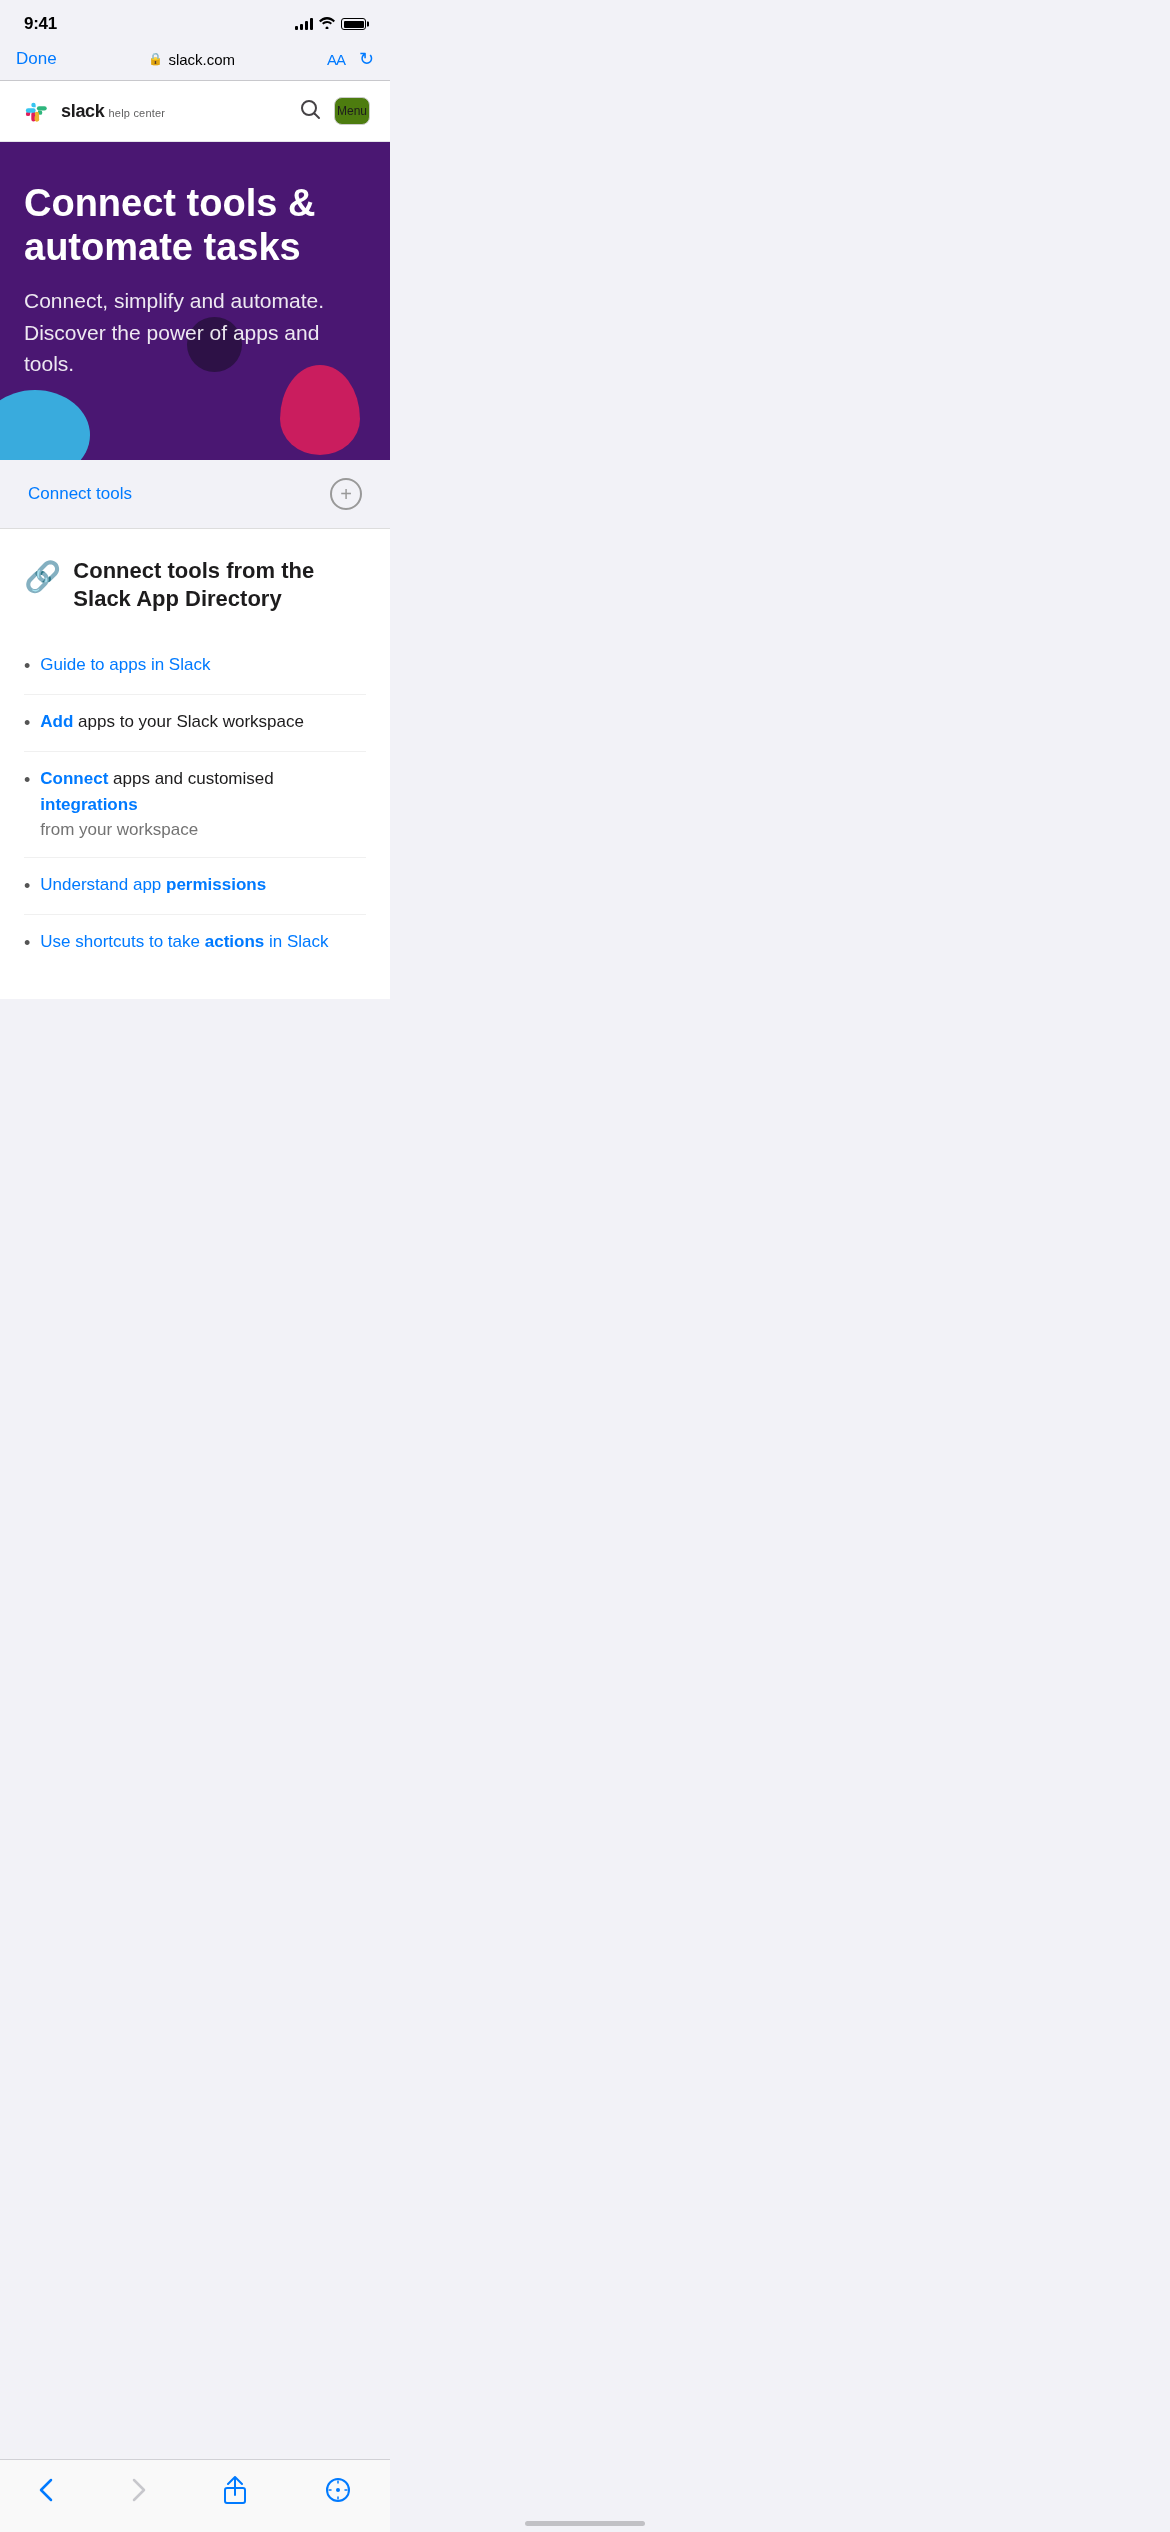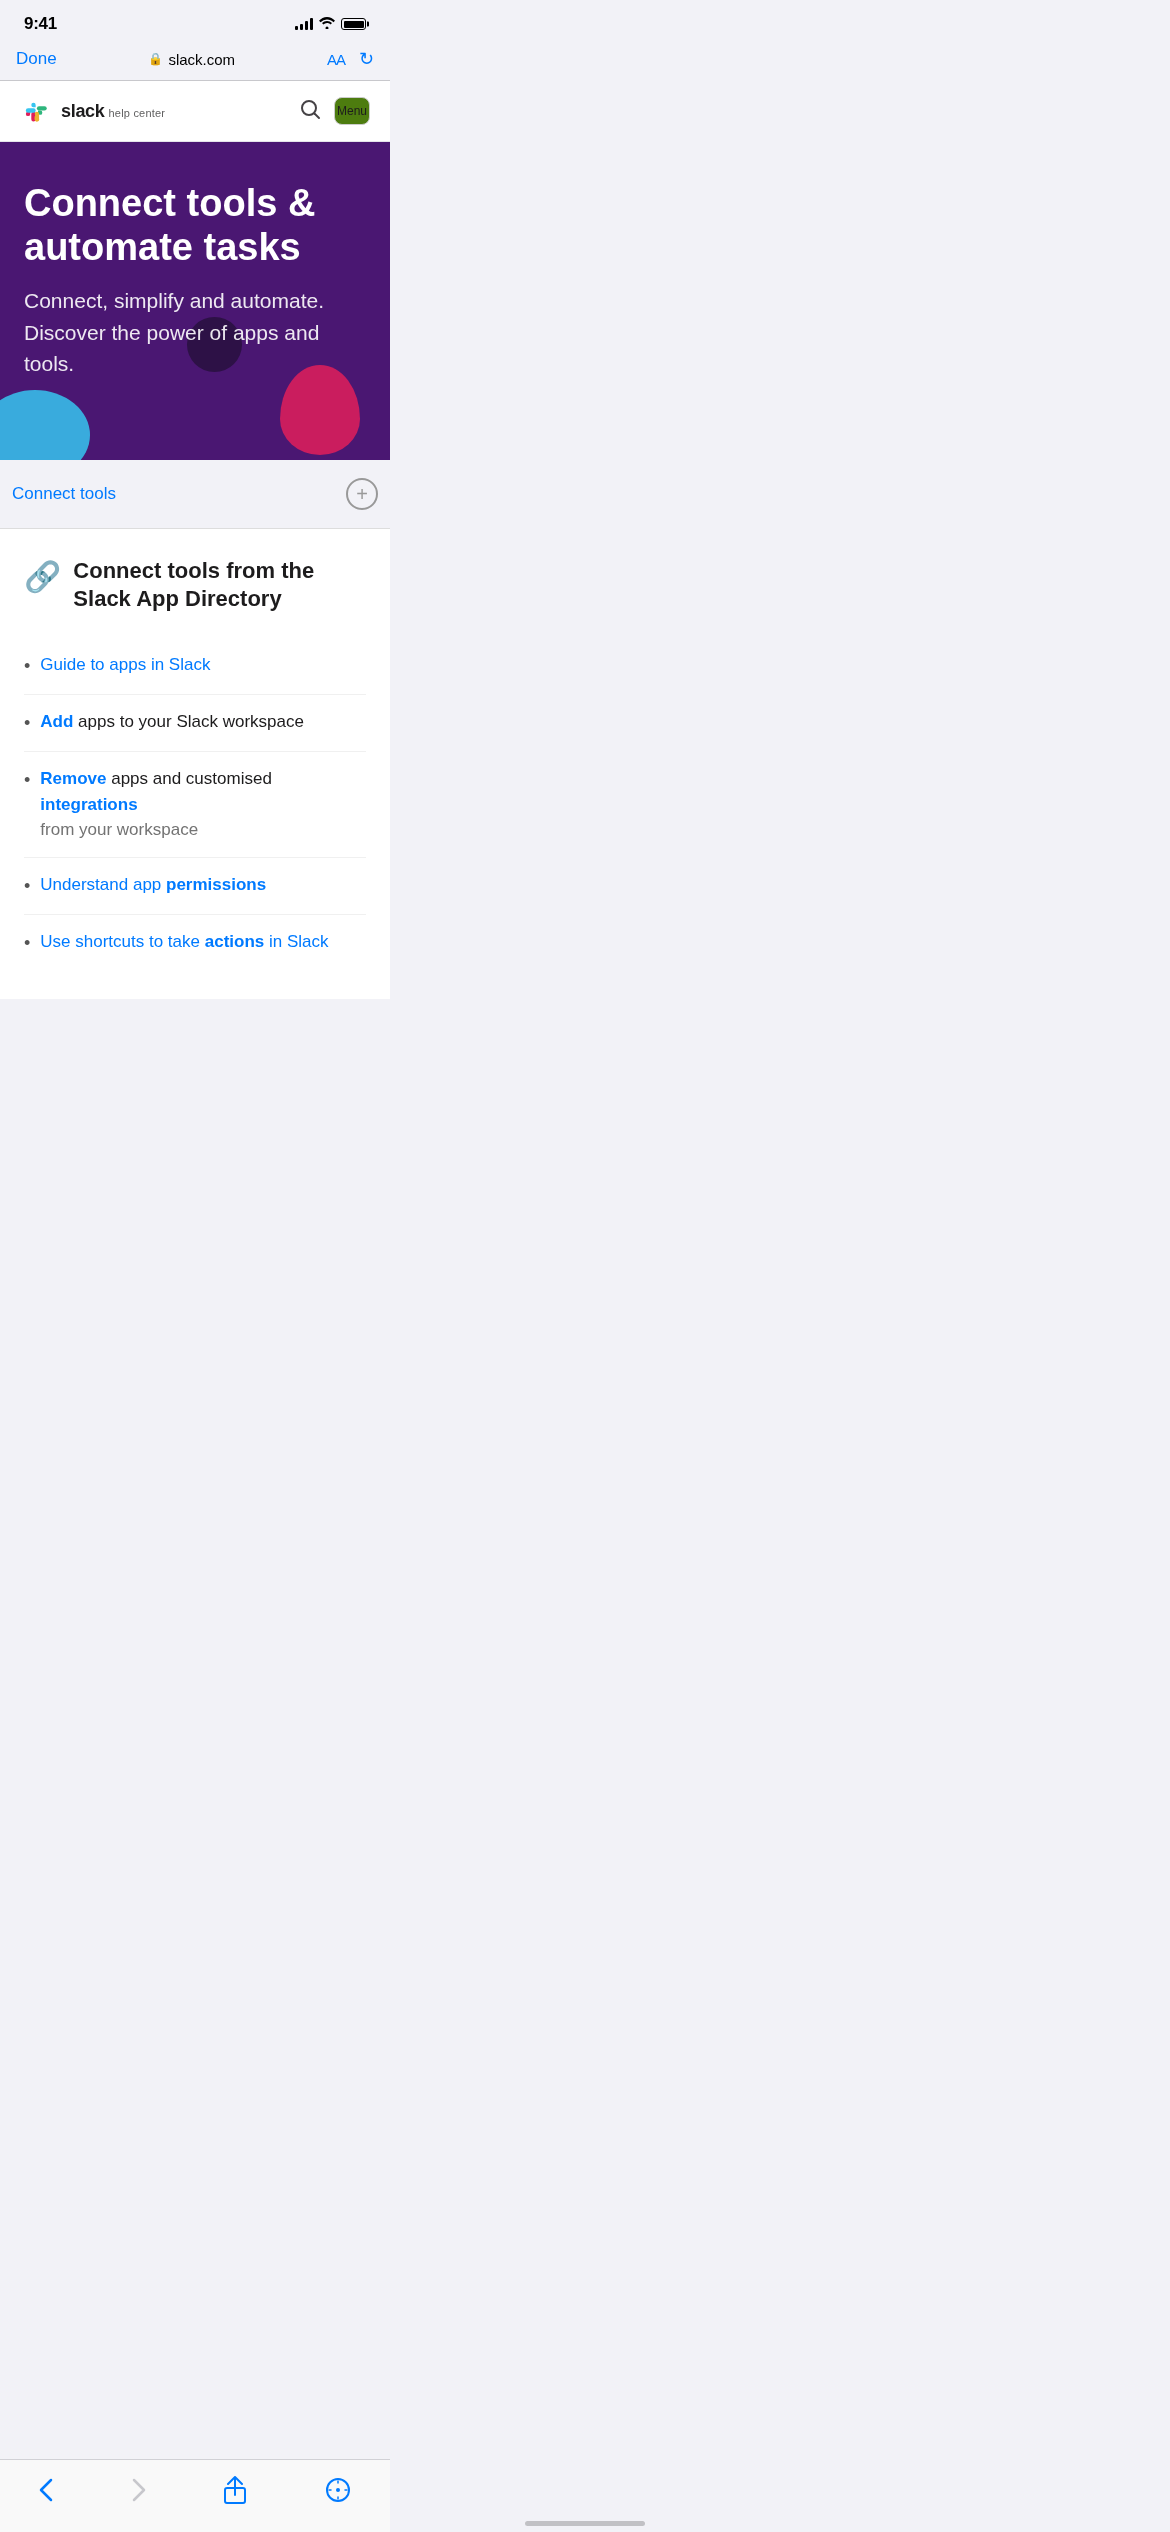--- a/index.html
+++ b/index.html
@@ -262,21 +262,21 @@
       height: 90px;
       background: #e01e5a;
       border-radius: 50% 50% 50% 50% / 60% 60% 40% 40%;
       opacity: 0.85;
       z-index: 1;
     }
 
     
     .connect-tools-row {
       background: #f2f2f7;
-      padding: 18px 12px;
+      padding: 18px 28px;
       display: flex;
       justify-content: space-between;
       align-items: center;
       border-bottom: 1px solid #ddd;
     }
 
     .connect-tools-link {
       font-size: 17px;
       color: #007aff;
       font-weight: 400;
@@ -523,21 +523,21 @@
       <span class="bullet">•</span>
       <a class="list-link" href="#">
         <span class="bold-link">Add</span>
         <span class="normal-text"> apps to your Slack workspace</span>
       </a>
     </li>
 
     <li class="list-item">
       <span class="bullet">•</span>
       <a class="list-link" href="#">
-        <span class="bold-link">Remove</span>
+        <span class="bold-link">Connect</span>
         <span class="normal-text"> apps and customised </span>
         <span class="bold-link">integrations</span>
         <br>
         <span class="normal-text" style="color:#737373;">from your workspace</span>
       </a>
     </li>
 
     <li class="list-item">
       <span class="bullet">•</span>
       <a class="list-link" href="#">

